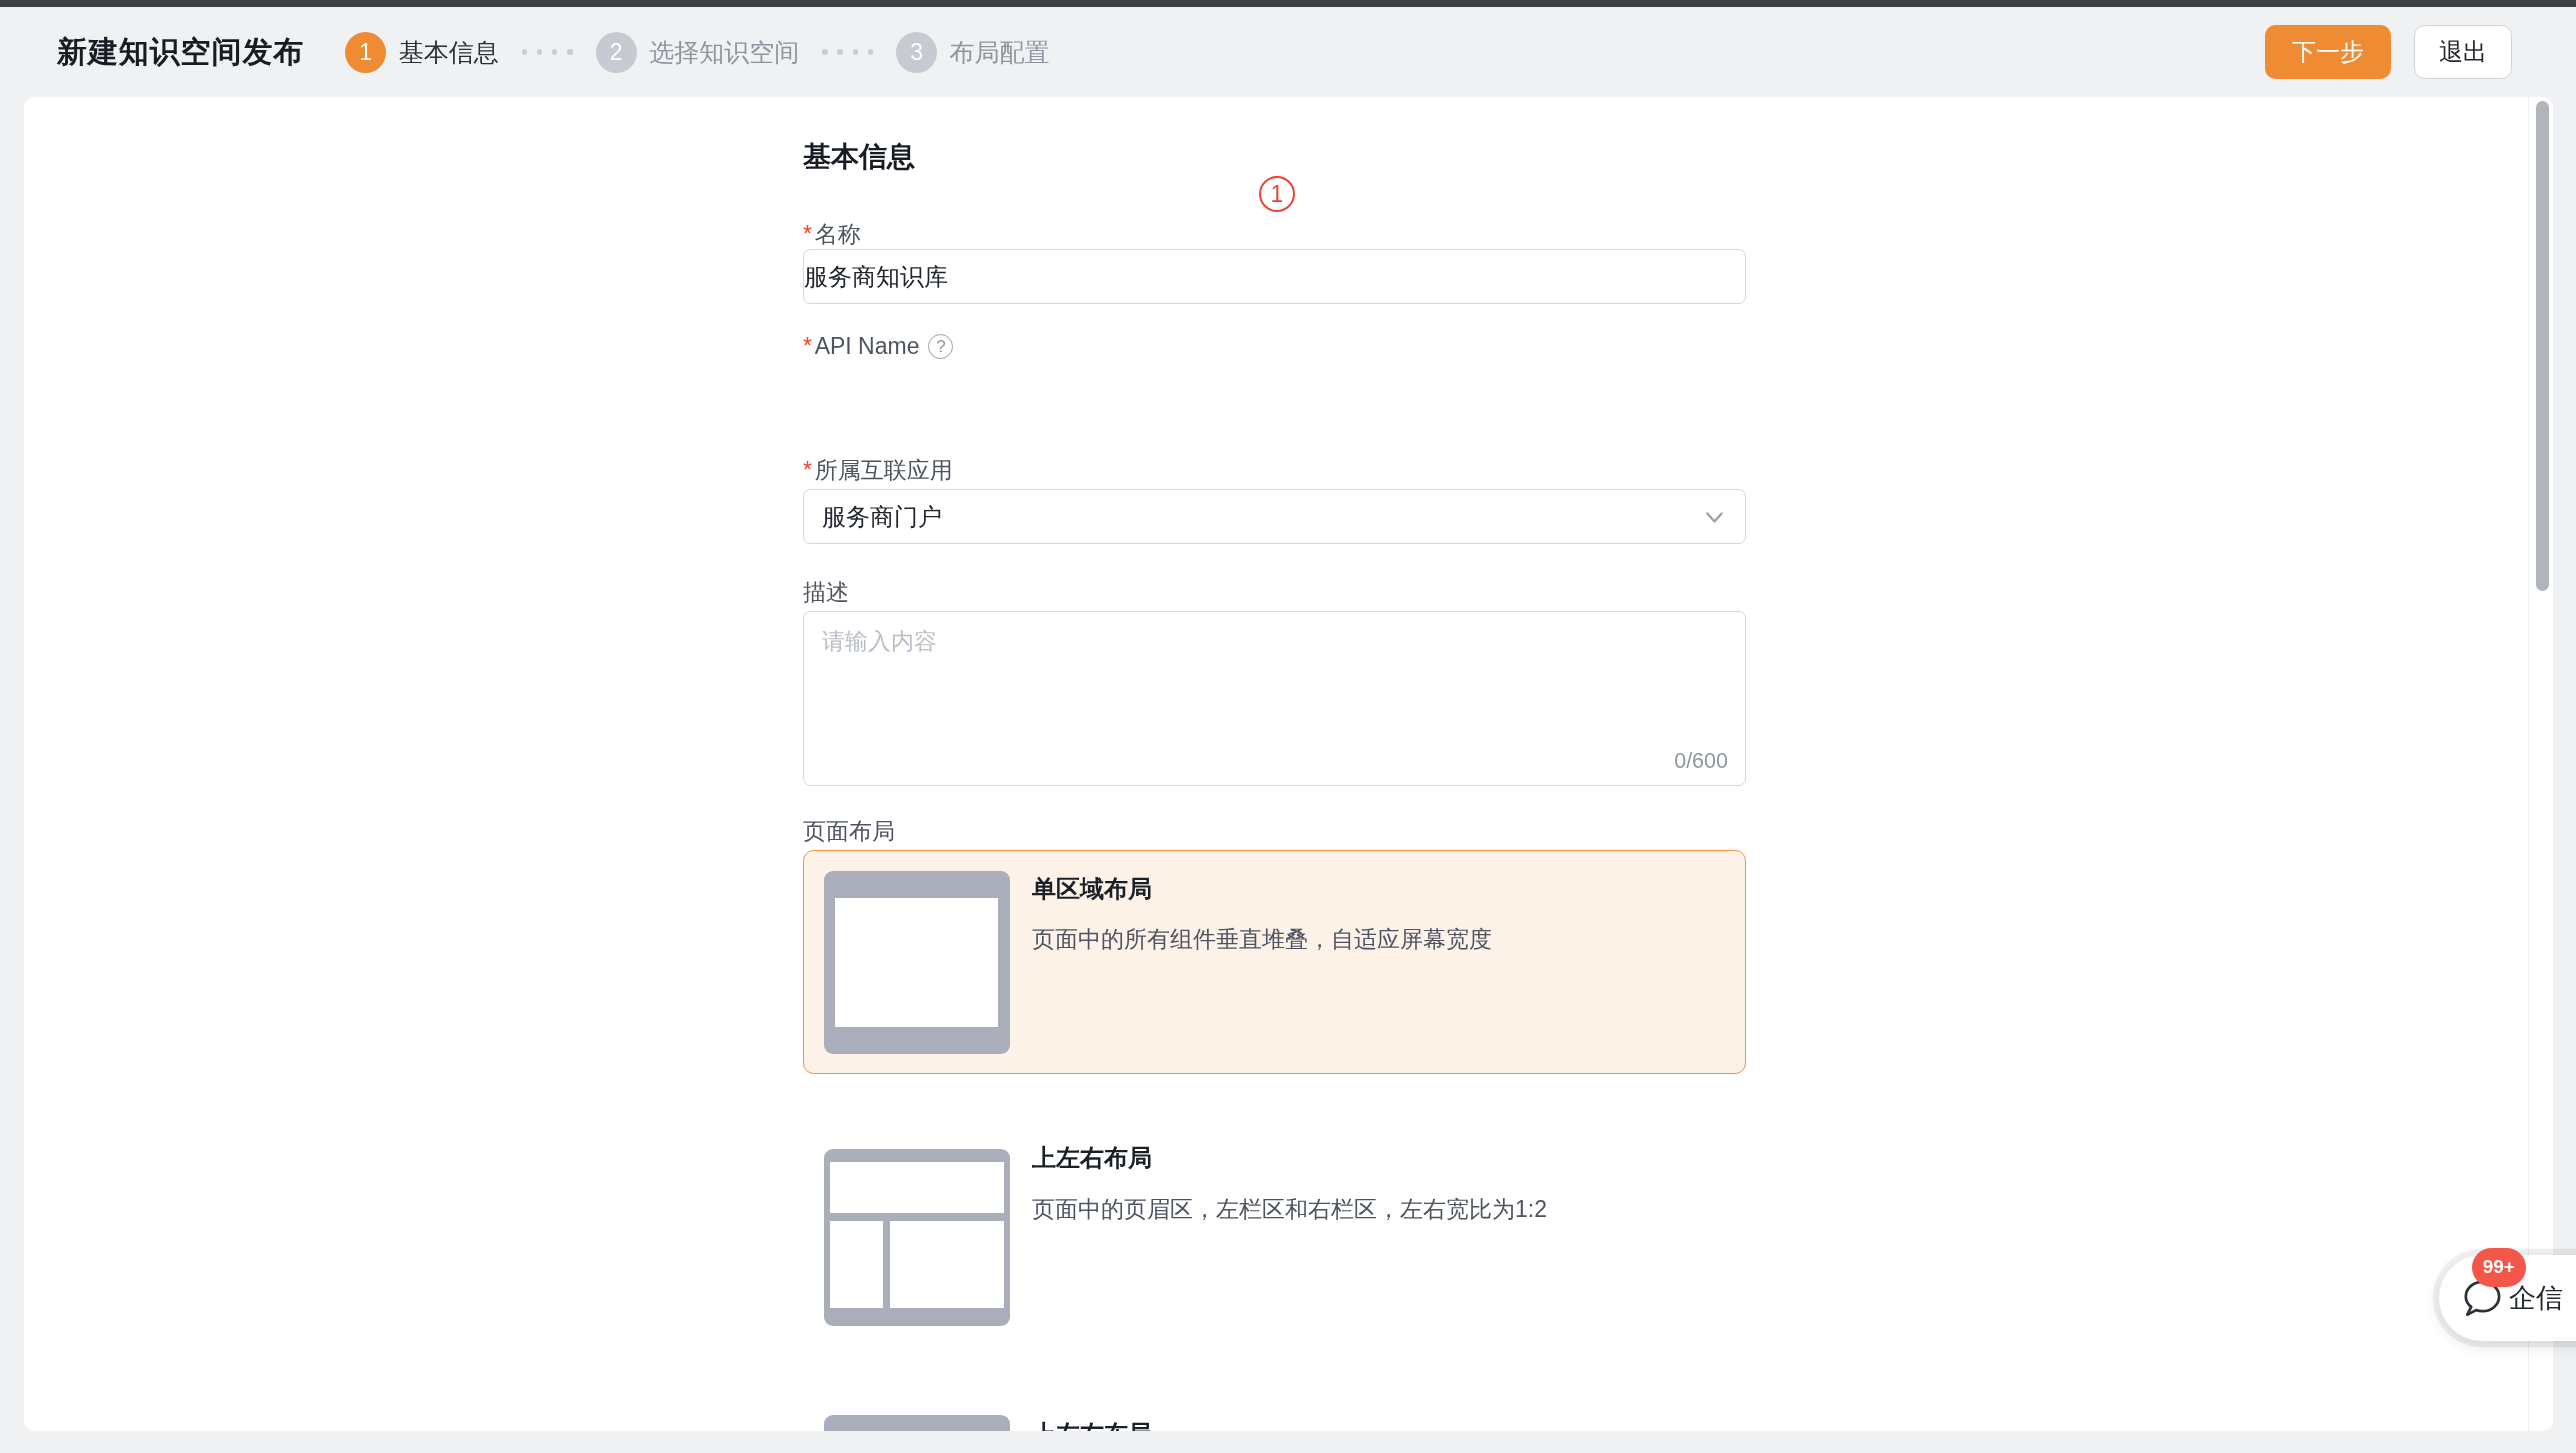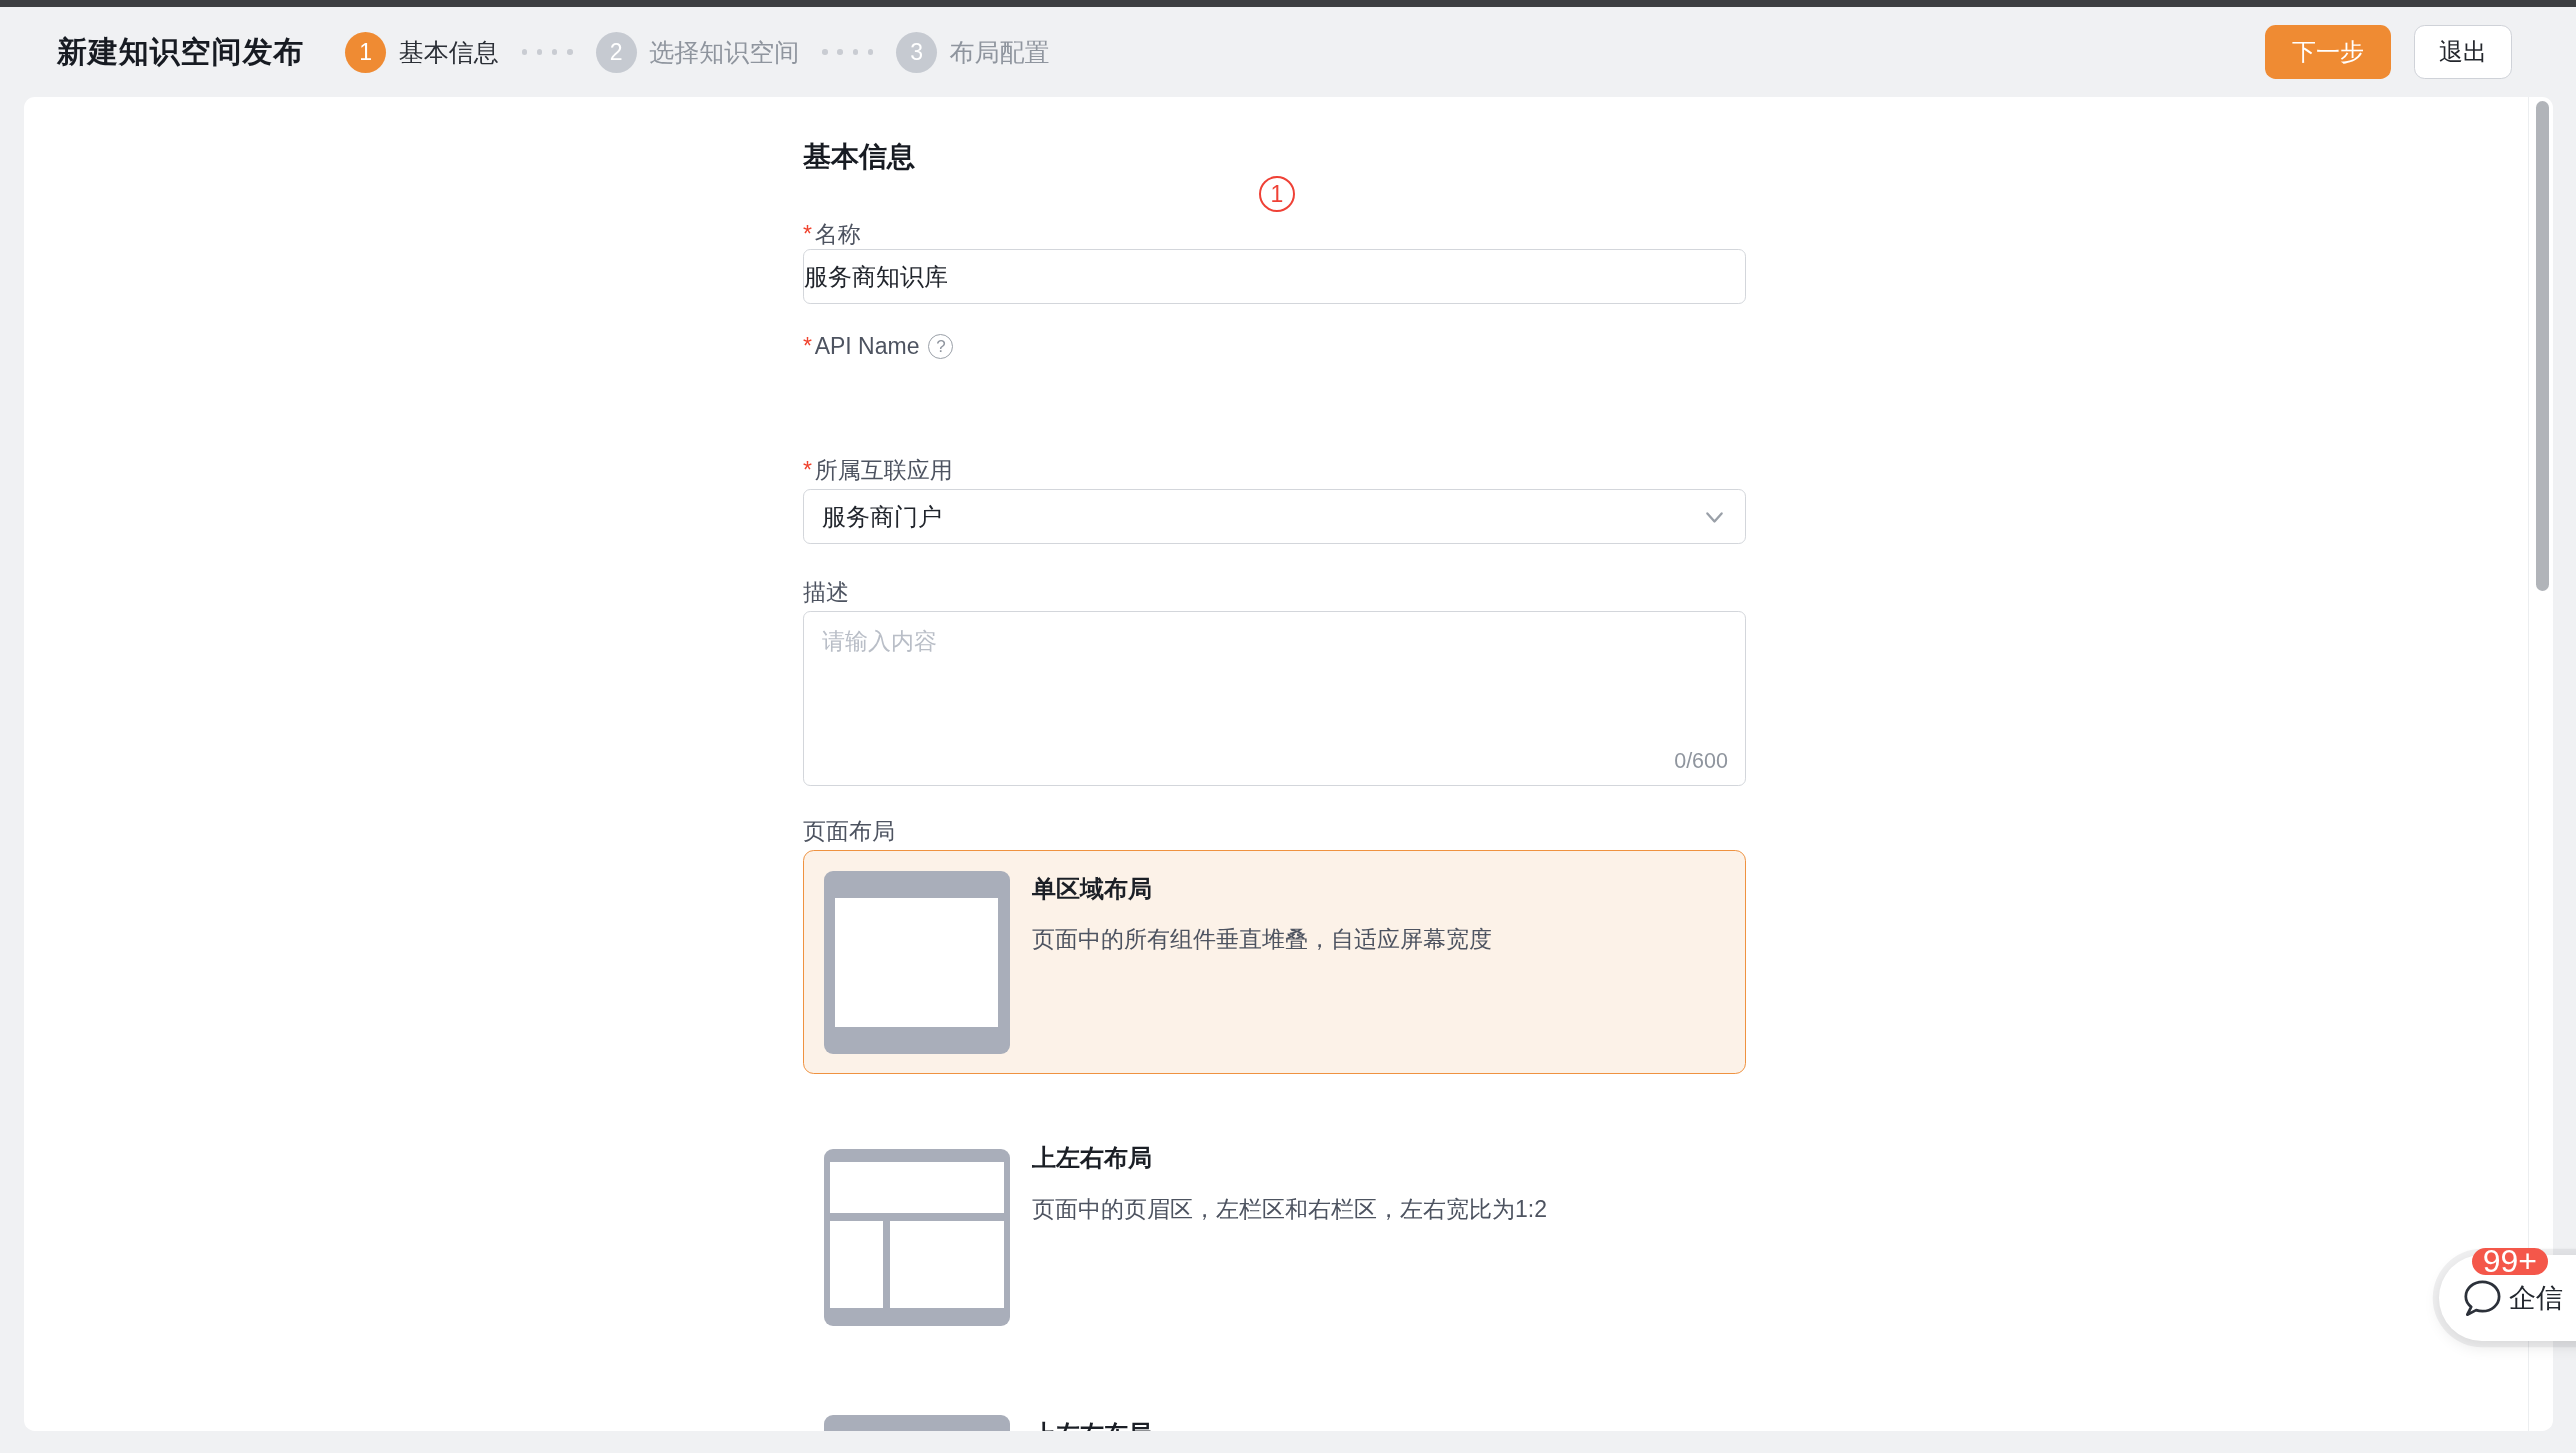--- a/index.html
+++ b/index.html
@@ -80,21 +80,21 @@
   .desc2{left:229px;top:1097px;}
   .thumb3{position:absolute;left:20.6px;top:1318px;width:186px;height:143px;background:var(--thumb-gray);border-radius:9px 9px 0 0;}
   .title3{left:229px;top:1321px;}
   
   .scroll-line{position:absolute;left:2504px;top:0;bottom:0;width:0.9px;background:#eceef0;}
   .scroll-thumb{position:absolute;left:2512px;top:3.6px;width:13.4px;height:490px;border-radius:7.2px;background:var(--scroll-thumb);cursor:pointer;}
   
   .chat-widget{position:absolute;left:2439px;top:1255px;width:197px;height:86px;background:#fff;border-radius:43px;box-shadow:0 0 0 6.3px rgba(60,66,78,.08),0 5.4px 16px rgba(0,0,0,.10);cursor:pointer;z-index:5;}
   .bubble-icon{position:absolute;left:18px;top:19.7px;}
   .widget-label{position:absolute;left:70px;top:50%;transform:translateY(-50%);font-size:27px;color:#23272e;}
-  .badge{position:absolute;left:33px;top:-7.2px;height:27px;min-width:39px;padding:0 10.7px;border-radius:19.7px;background:var(--badge-red);color:#fff;font-size:32px;display:flex;align-items:center;justify-content:center;z-index:6;}
+  .badge{position:absolute;left:33px;top:-7.2px;height:39px;min-width:39px;padding:0 10.7px;border-radius:19.7px;background:var(--badge-red);color:#fff;font-size:19px;display:flex;align-items:center;justify-content:center;z-index:6;font-weight:bold;}
 </style>
 </head>
 <body>
 
 <div class="top-strip"></div>
 
 <header class="app-header">
   <h1 class="page-title">新建知识空间发布</h1>
 
   <div class="steps">

